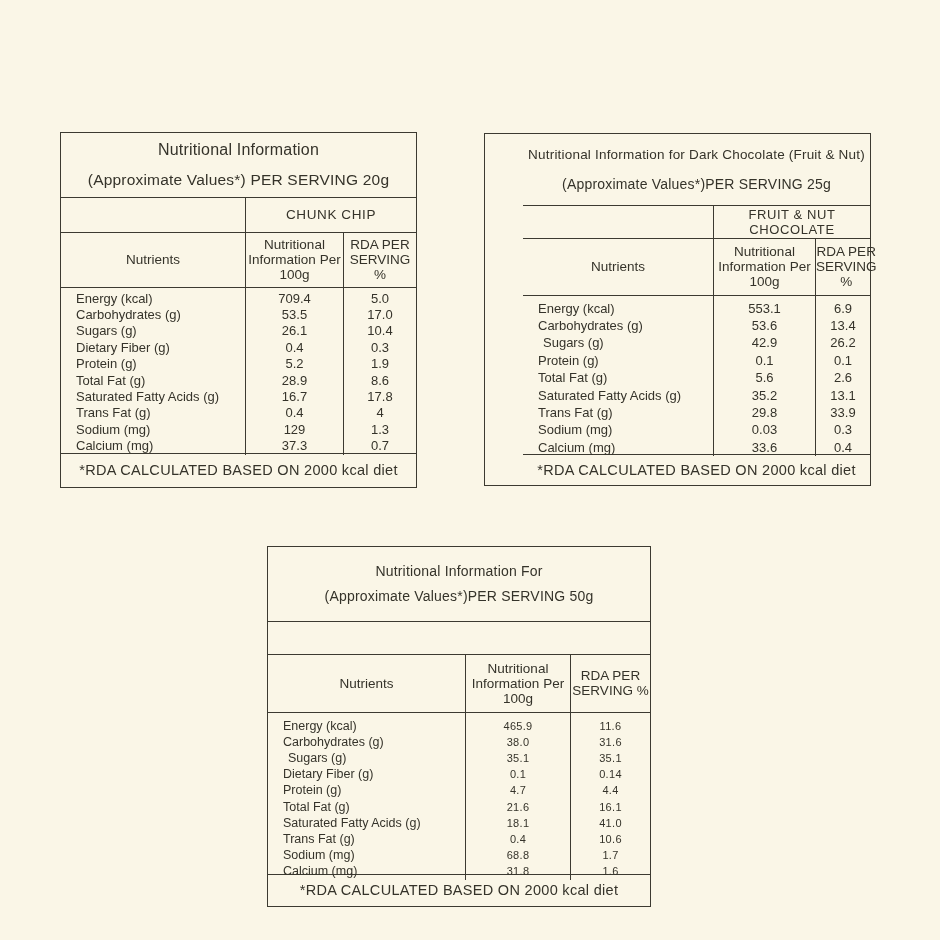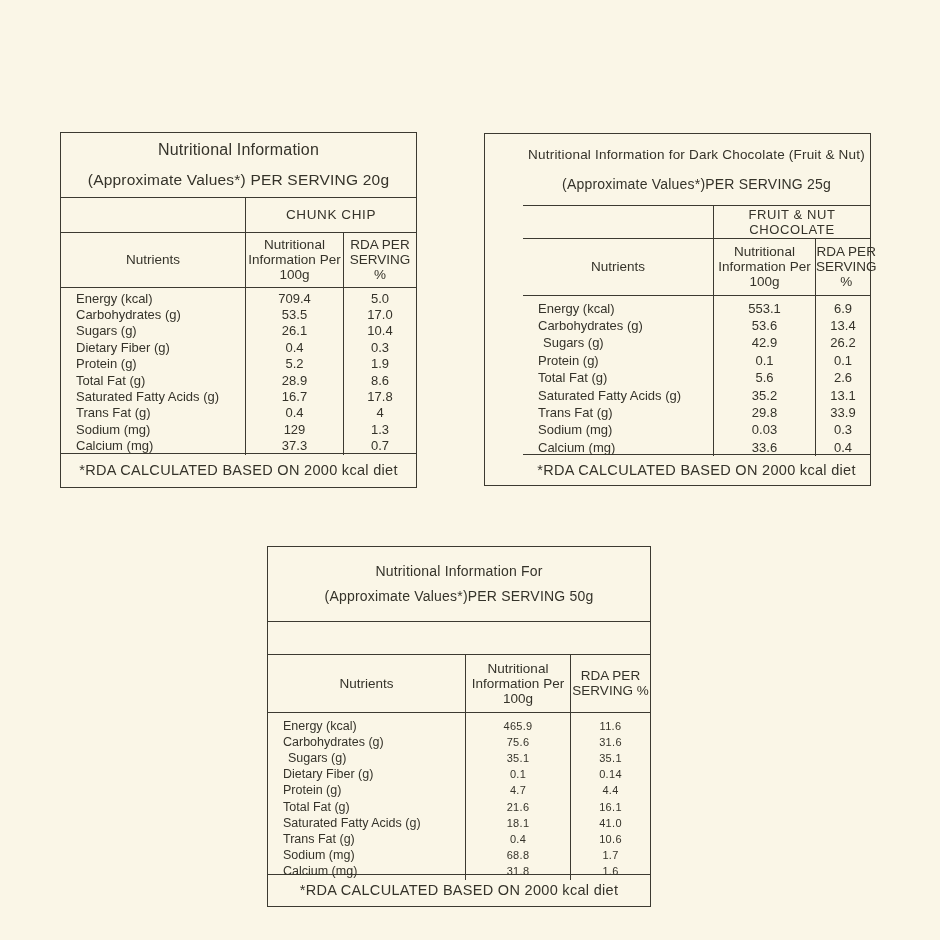--- a/index.html
+++ b/index.html
@@ -215,21 +215,21 @@
         <div class="line">Dietary Fiber (g)</div>
         <div class="line">Protein (g)</div>
         <div class="line">Total Fat (g)</div>
         <div class="line">Saturated Fatty Acids (g)</div>
         <div class="line">Trans Fat (g)</div>
         <div class="line">Sodium (mg)</div>
         <div class="line">Calcium (mg)</div>
       </div>
     <div class="dcol nums">
         <div class="line">465.9</div>
-        <div class="line">75.6</div>
+        <div class="line">38.0</div>
         <div class="line">35.1</div>
         <div class="line">0.1</div>
         <div class="line">4.7</div>
         <div class="line">21.6</div>
         <div class="line">18.1</div>
         <div class="line">0.4</div>
         <div class="line">68.8</div>
         <div class="line">31.8</div>
       </div>
     <div class="dcol nums">

